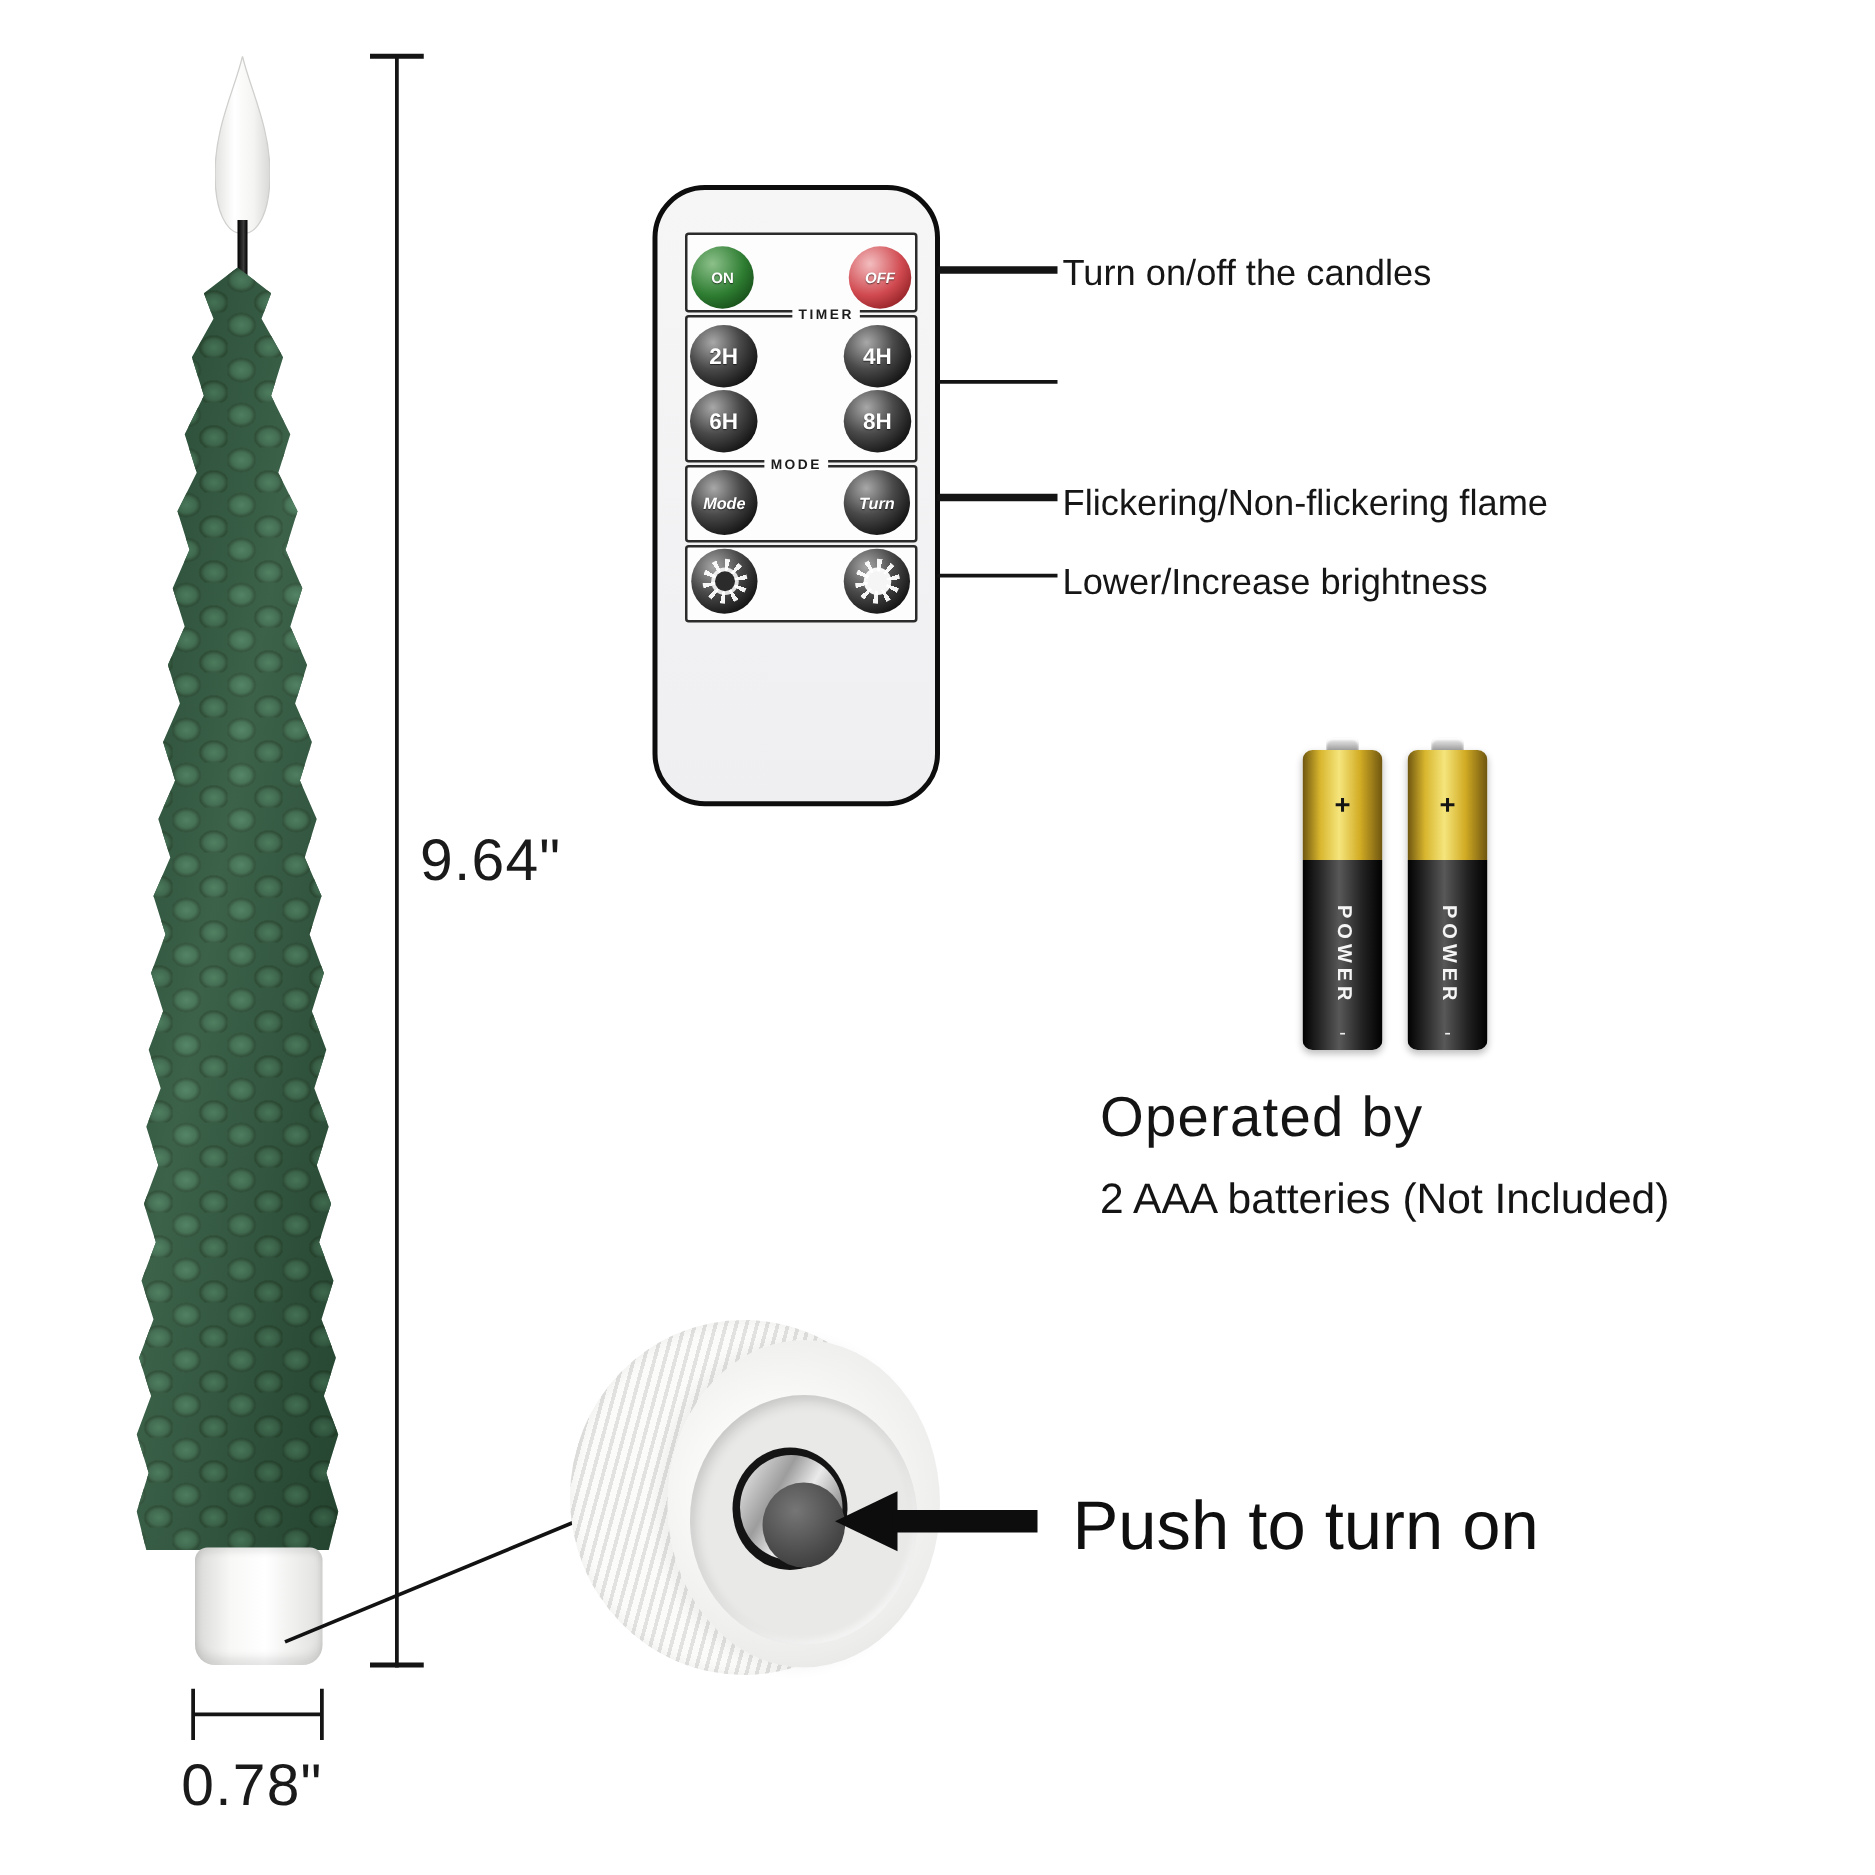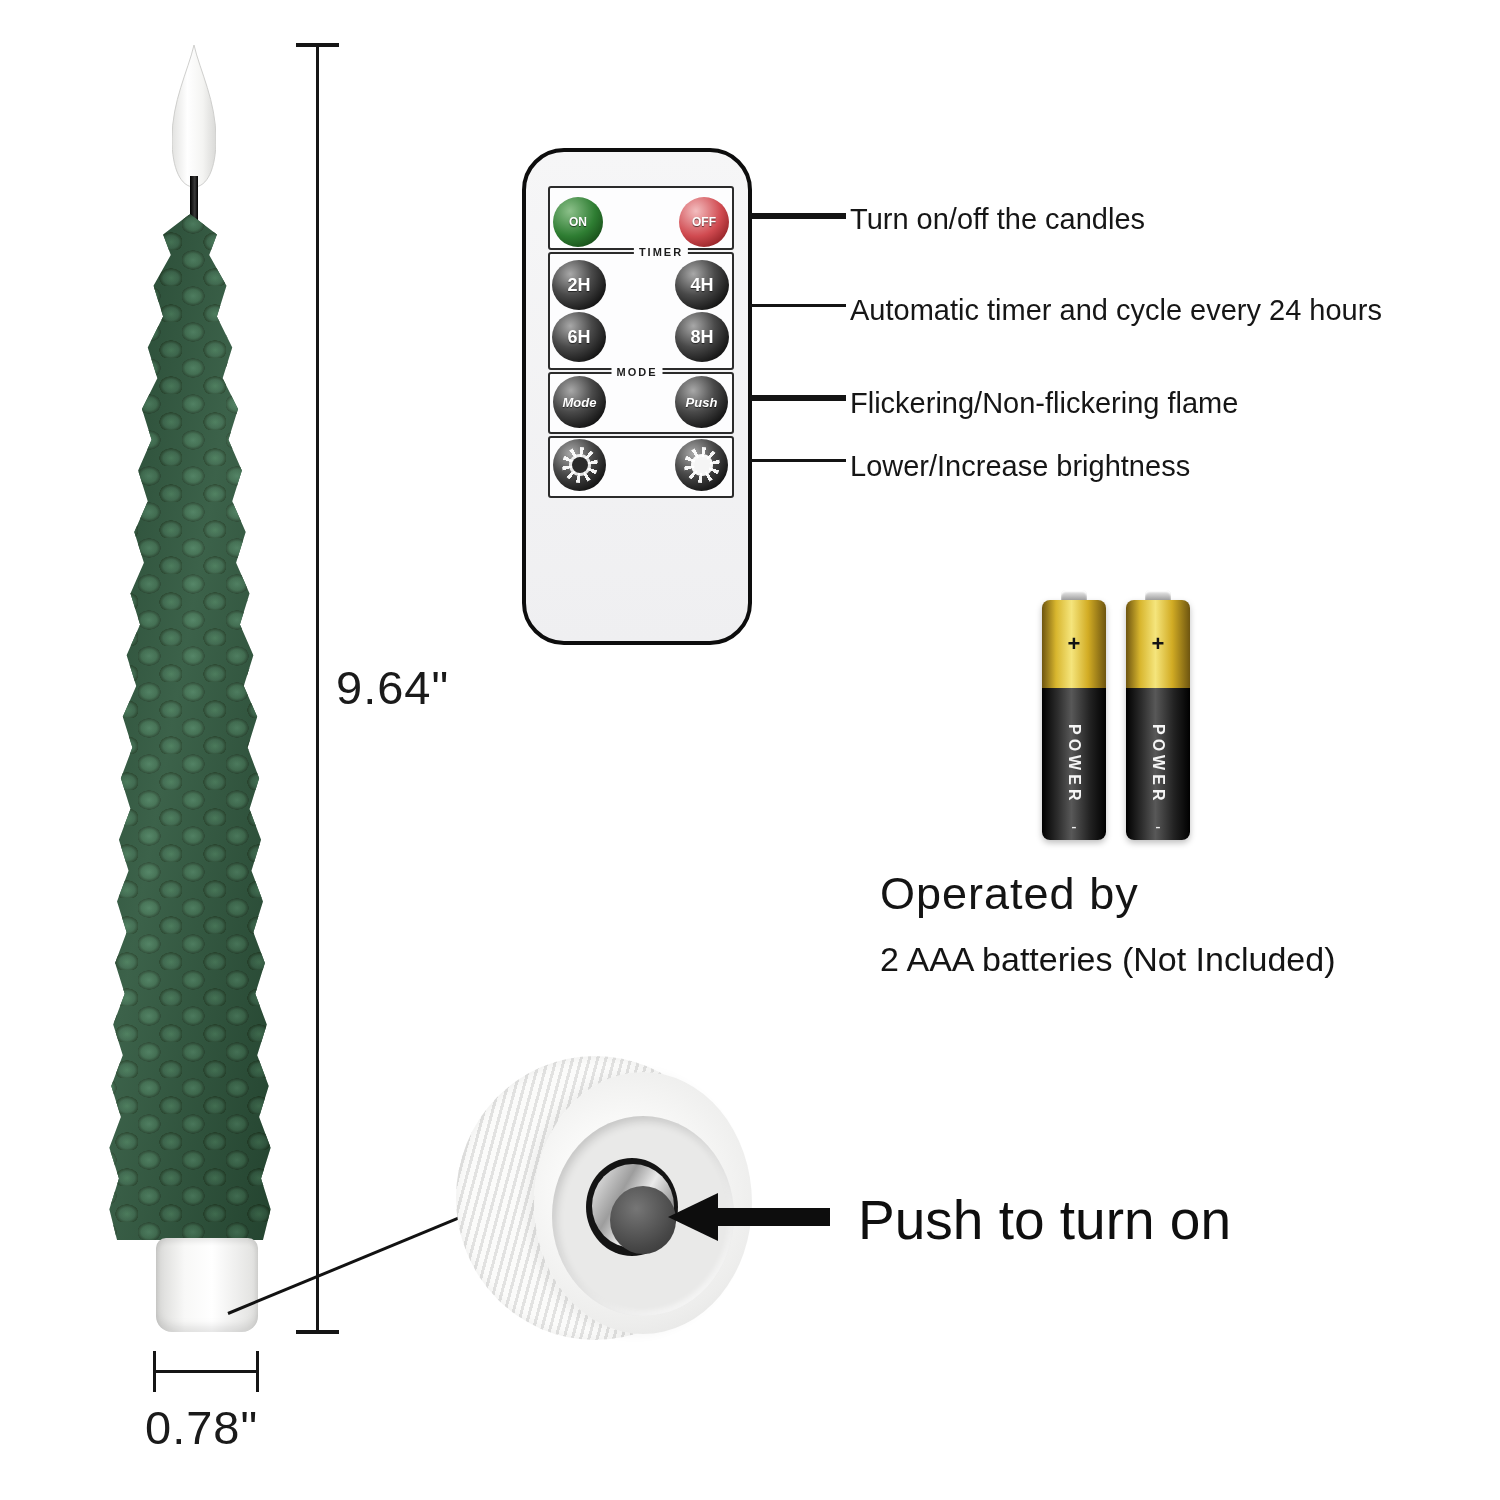--- a/index.html
+++ b/index.html
@@ -48,21 +48,21 @@
     font-size:11px; font-weight:bold; letter-spacing:2px; color:#1c1c1c;
     background:#fdfdfe; padding:0 5px; line-height:11px;
   }
   .rbtn {
     position:absolute; border-radius:50%;
     display:flex; align-items:center; justify-content:center;
     color:#fff; font-weight:bold; text-shadow:0 1px 1px rgba(0,0,0,.6);
   }
   .rbtn.dark   { background:radial-gradient(circle at 34% 28%, #a8a8a8 0%, #4a4a4a 42%, #0a0a0a 85%); }
   .rbtn.green  { background:radial-gradient(circle at 34% 28%, #8cc08a 0%, #2e7d32 52%, #103d10 92%); }
-  .rbtn.red    { background:radial-gradient(circle at 34% 28%, #f3bdbf 0%, #d04a50 52%, #7e1418 92%); }
+  .rbtn.red    { background:radial-gradient(circle at 34% 28%, #f3bdbf 0%, #d04a50 52%, #7e1418 92%);font-style:italic; }
   .onoff { width:50px; height:50px; top:45px; font-size:12px; }
   .timer-btn { width:54px; height:50px; font-size:18px; }
   .mode-btn  { width:53px; height:52px; top:224px; font-size:13px; font-style:italic; }
   .sun-btn   { width:53px; height:52px; top:287px; }
   .sun {
     width:36px; height:36px; border-radius:50%; position:relative;
     background:repeating-conic-gradient(rgba(255,255,255,.95) 0 13deg, rgba(255,255,255,0) 13deg 36deg);
   }
   .sun::after {
     content:""; position:absolute; left:50%; top:50%; transform:translate(-50%,-50%);
@@ -161,37 +161,36 @@
 
     <div class="rbtn green onoff" style="left:27px;">ON</div>
     <div class="rbtn red onoff" style="left:153px;">OFF</div>
 
     <div class="rbtn dark timer-btn" style="left:26px;  top:108px;">2H</div>
     <div class="rbtn dark timer-btn" style="left:149px; top:108px;">4H</div>
     <div class="rbtn dark timer-btn" style="left:26px;  top:160px;">6H</div>
     <div class="rbtn dark timer-btn" style="left:149px; top:160px;">8H</div>
 
     <div class="rbtn dark mode-btn" style="left:27px;">Mode</div>
-    <div class="rbtn dark mode-btn" style="left:149px;">Push</div>
+    <div class="rbtn dark mode-btn" style="left:149px;">Turn</div>
 
     <div class="rbtn dark sun-btn" style="left:27px;">
       <div class="sun dim"></div>
     </div>
     <div class="rbtn dark sun-btn" style="left:149px;">
       <div class="sun bright"></div>
     </div>
   </div>
 
   <div class="abs callout-line" style="left:750px; top:213px; width:96px; height:6px;"></div>
   <div class="abs callout-line" style="left:750px; top:304px; width:96px; height:3px;"></div>
   <div class="abs callout-line" style="left:750px; top:395px; width:96px; height:6px;"></div>
   <div class="abs callout-line" style="left:750px; top:459px; width:96px; height:3px;"></div>
 
   <div class="abs callout-text" style="left:850px; top:203px;">Turn on/off the candles</div>
-  <div class="abs callout-text" style="left:850px; top:294px;">Automatic timer and cycle every 24 hours</div>
   <div class="abs callout-text" style="left:850px; top:387px;">Flickering/Non-flickering flame</div>
   <div class="abs callout-text" style="left:850px; top:450px;">Lower/Increase brightness</div>
 
   <div class="abs battery" style="left:1042px; top:590px;">
     <div class="bat-tip"></div>
     <div class="bat-body">
       <div class="bat-cap">
         <span class="bat-plus">+</span>
       </div>
       <div class="bat-black">

